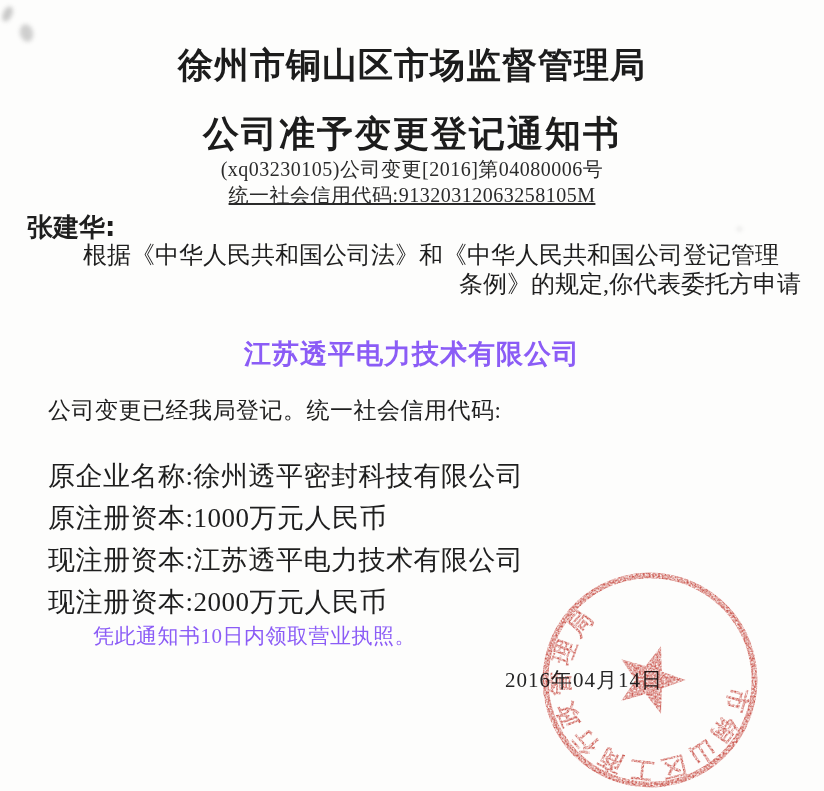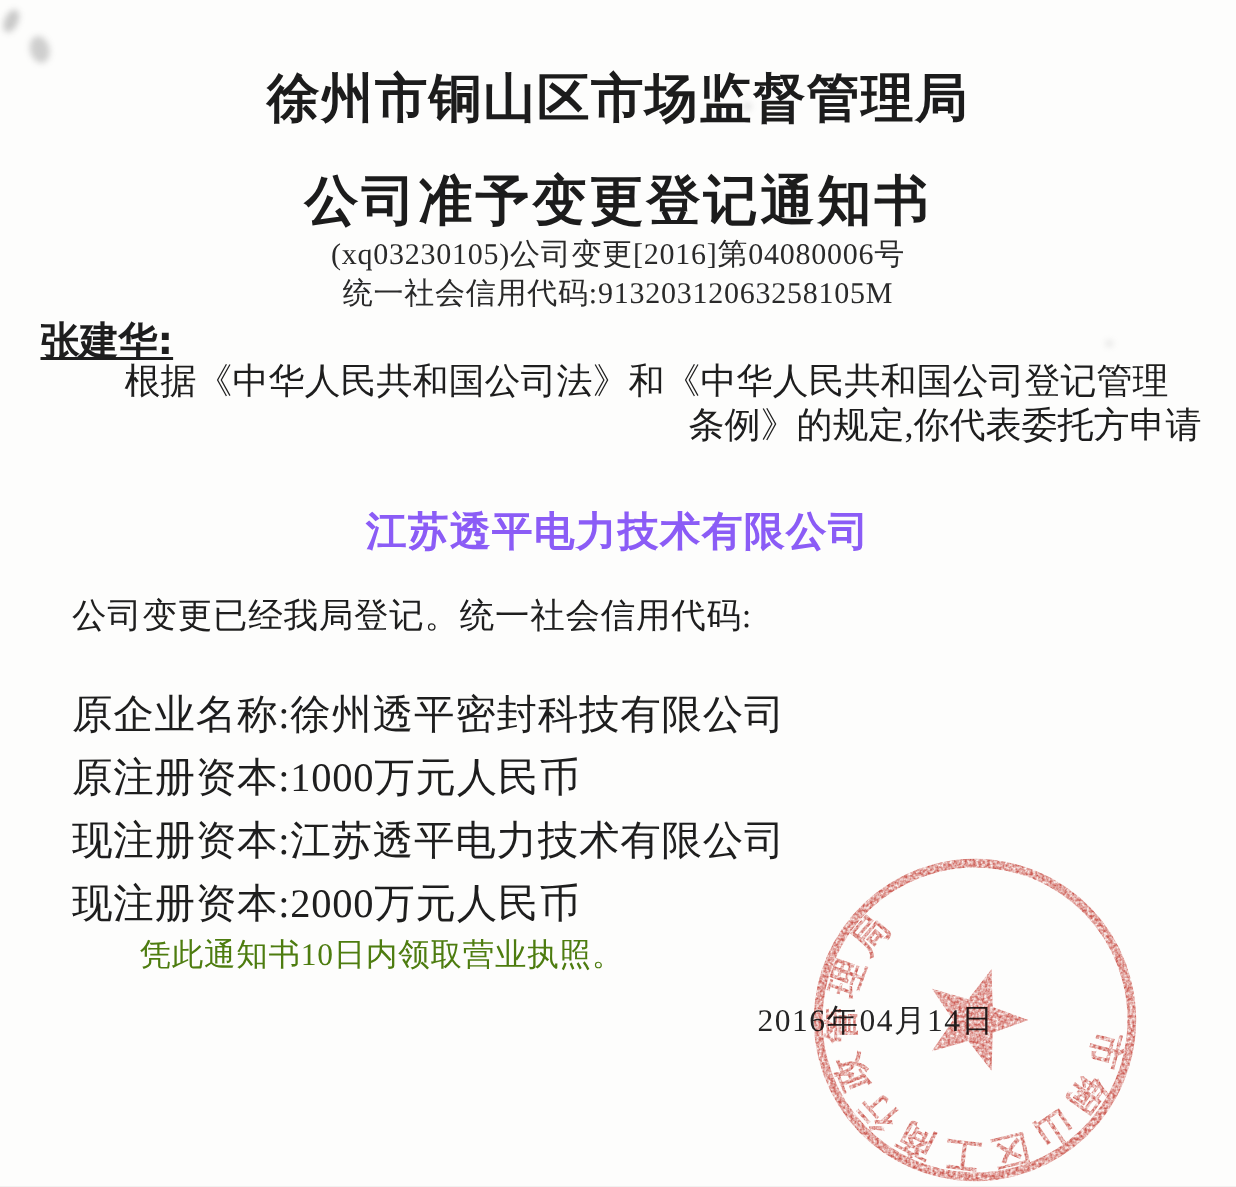--- a/index.html
+++ b/index.html
@@ -18,43 +18,43 @@
   .agency-title{
     top:42px;font-size:35px;font-weight:700;letter-spacing:1px;color:#1c1c1c;
   }
   .notice-title{
     top:110px;font-size:36px;font-weight:700;letter-spacing:2px;color:#1c1c1c;
   }
   .doc-number{
     top:156px;font-size:20px;color:#2a2a2a;letter-spacing:.5px;
   }
   .credit-code{
-    top:182px;font-size:20px;color:#2a2a2a;letter-spacing:.5px;
+    top:182px;font-size:20px;color:#2a2a2a;letter-spacing:.5px;text-decoration:underline;
   }
   .addressee{
-    top:210px;left:27px;font-size:26px;font-weight:600;color:#1e1e1e;text-decoration:underline;
+    top:210px;left:27px;font-size:26px;font-weight:600;color:#1e1e1e;
   }
   .intro{
     top:241px;left:15px;width:786px;
     font-size:24px;line-height:29px;color:#1e1e1e;font-weight:500;
   }
   .intro .line1{display:block;padding-left:68px;}
   .intro .line2{display:block;text-align:right;}
   .company-name{
     top:336px;font-size:27px;font-weight:700;letter-spacing:1px;color:#8b5cf6;
   }
   .statement{
     top:395px;left:48px;font-size:23px;color:#1e1e1e;font-weight:500;letter-spacing:.5px;
   }
   .change-items{top:458px;left:48px;}
   .change-item{
     font-size:27px;color:#1e1e1e;height:42px;letter-spacing:.5px;font-weight:500;
   }
   .license-note{
-    top:622px;left:93px;font-size:21px;color:#4d7c0f;font-weight:500;letter-spacing:.5px;
+    top:622px;left:93px;font-size:21px;color:#8b5cf6;font-weight:500;letter-spacing:.5px;
   }
   .issue-date{
     top:666px;left:505px;font-size:21px;color:#242424;letter-spacing:1px;
   }
   .seal{
     left:535px;top:565px;width:230px;height:230px;
     mix-blend-mode:multiply;opacity:.92;
   }
   
   .smudge{background:#8a8a8a;border-radius:50%;filter:blur(2px);}

